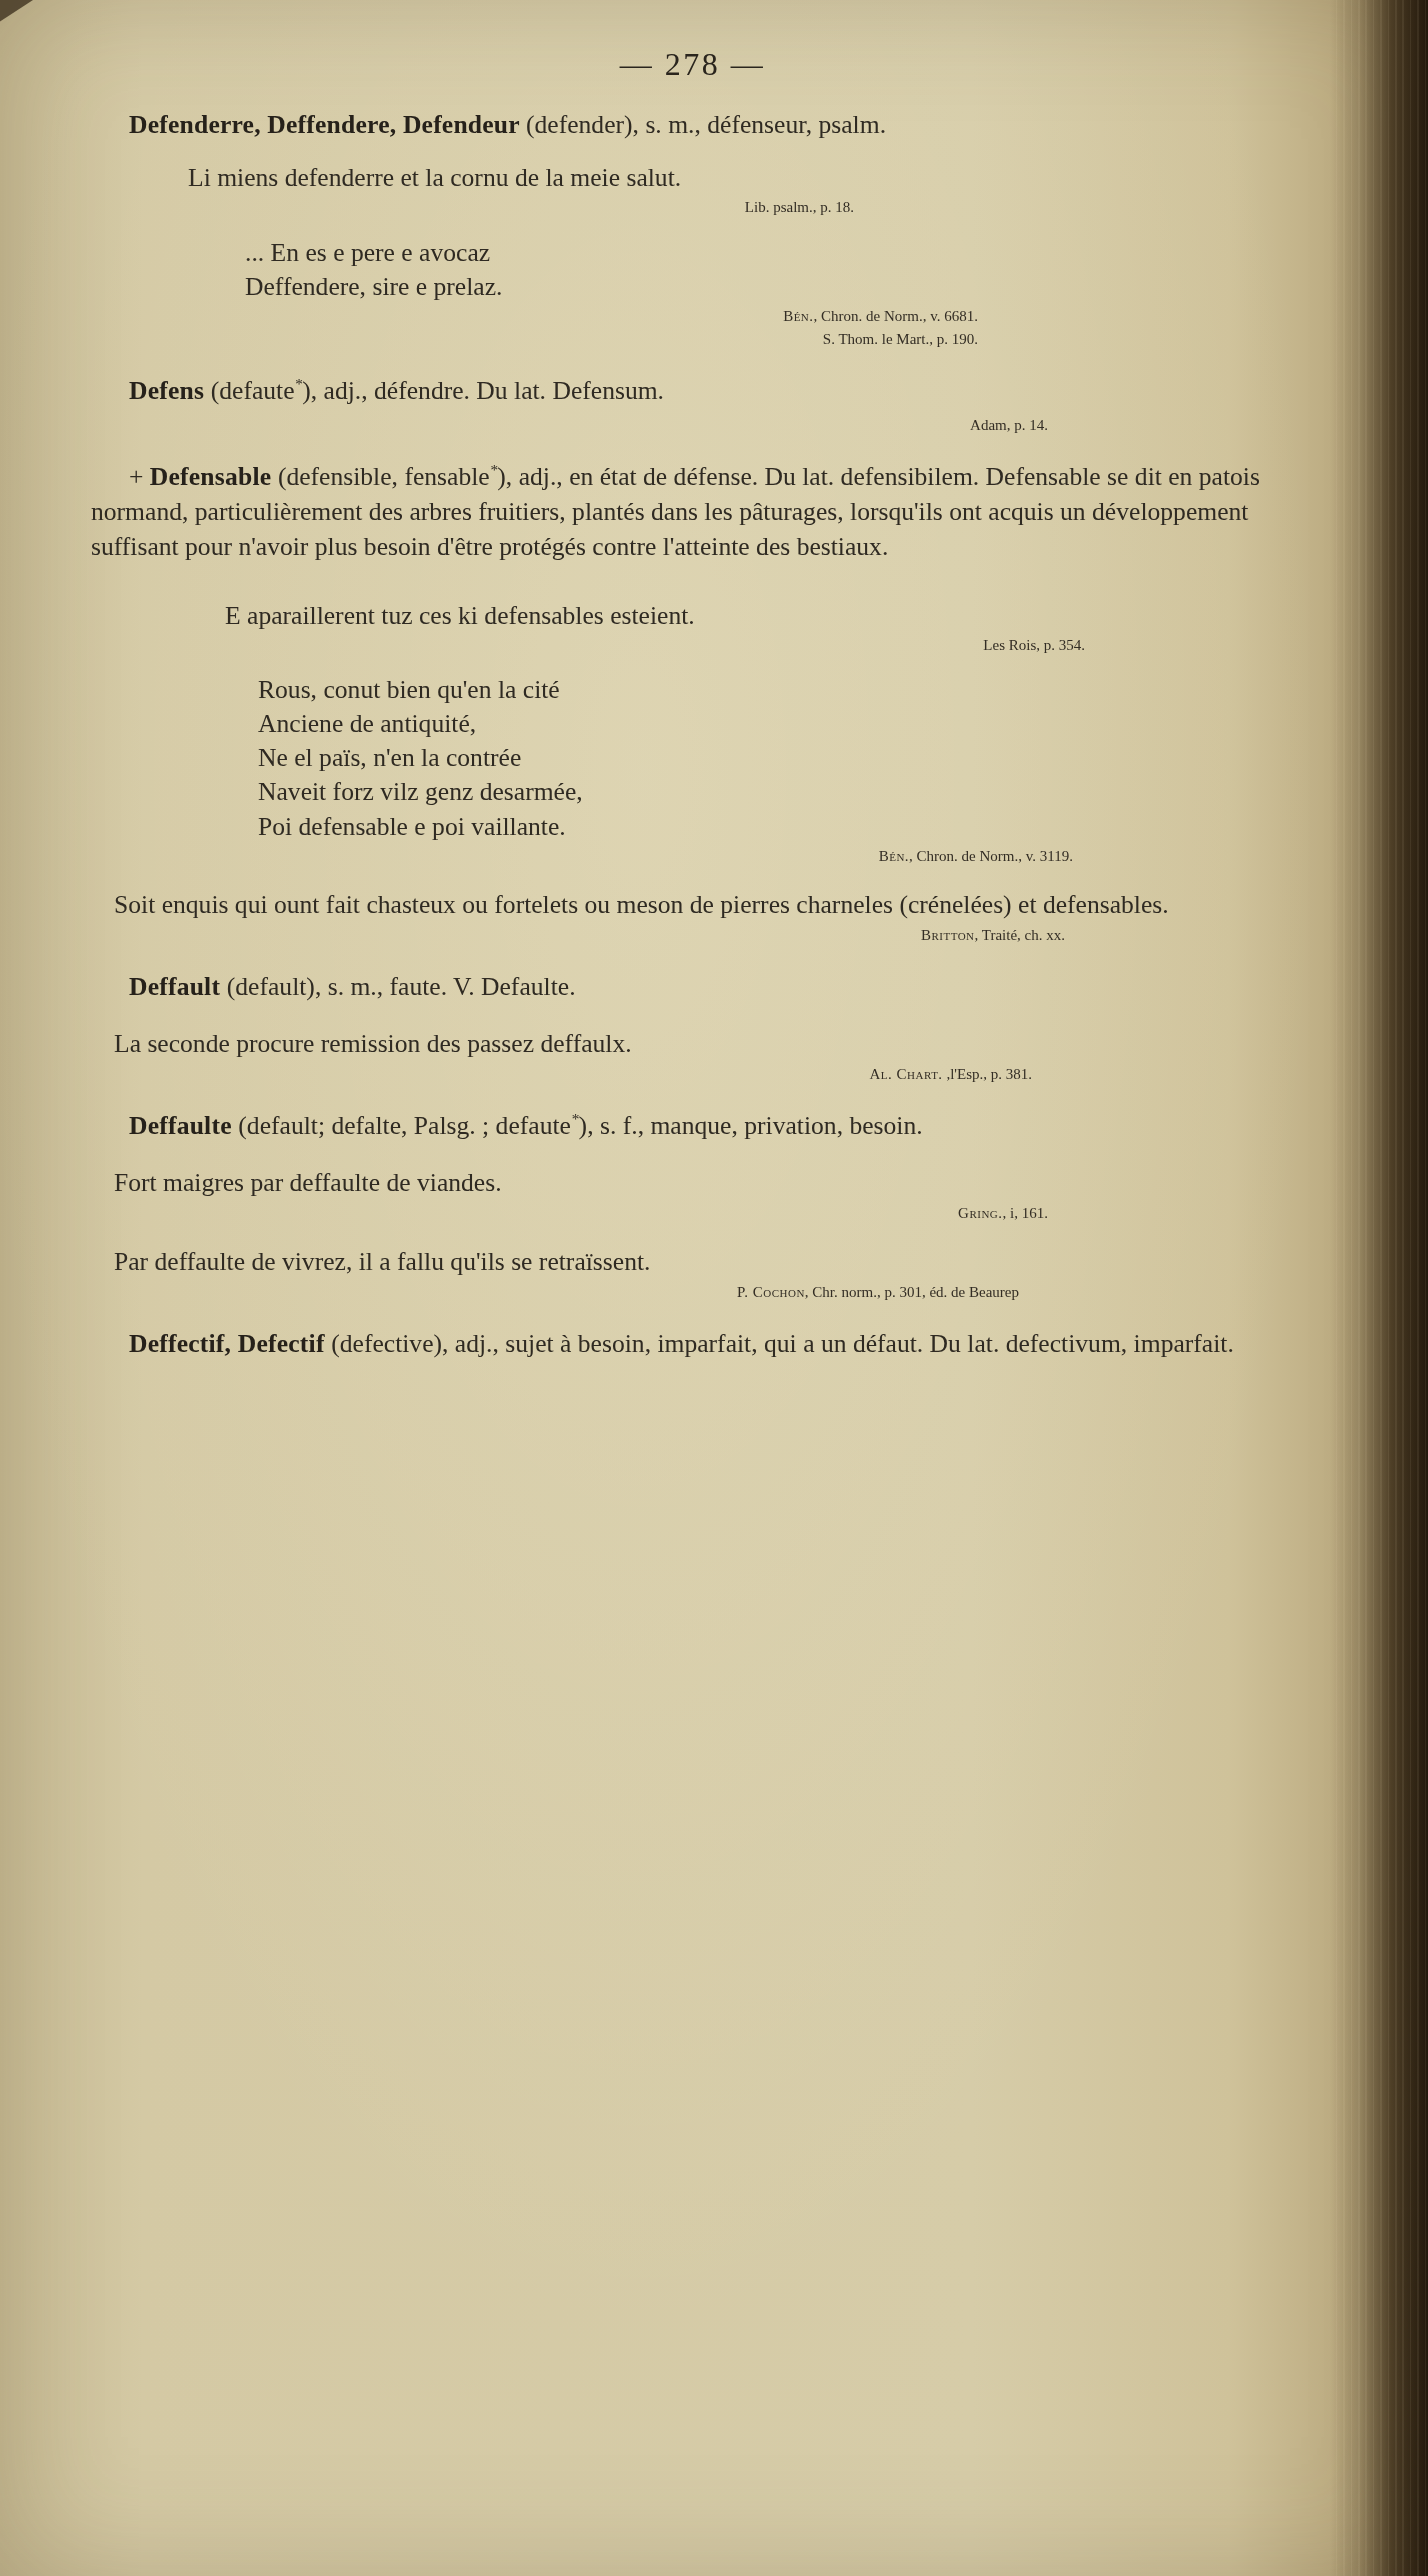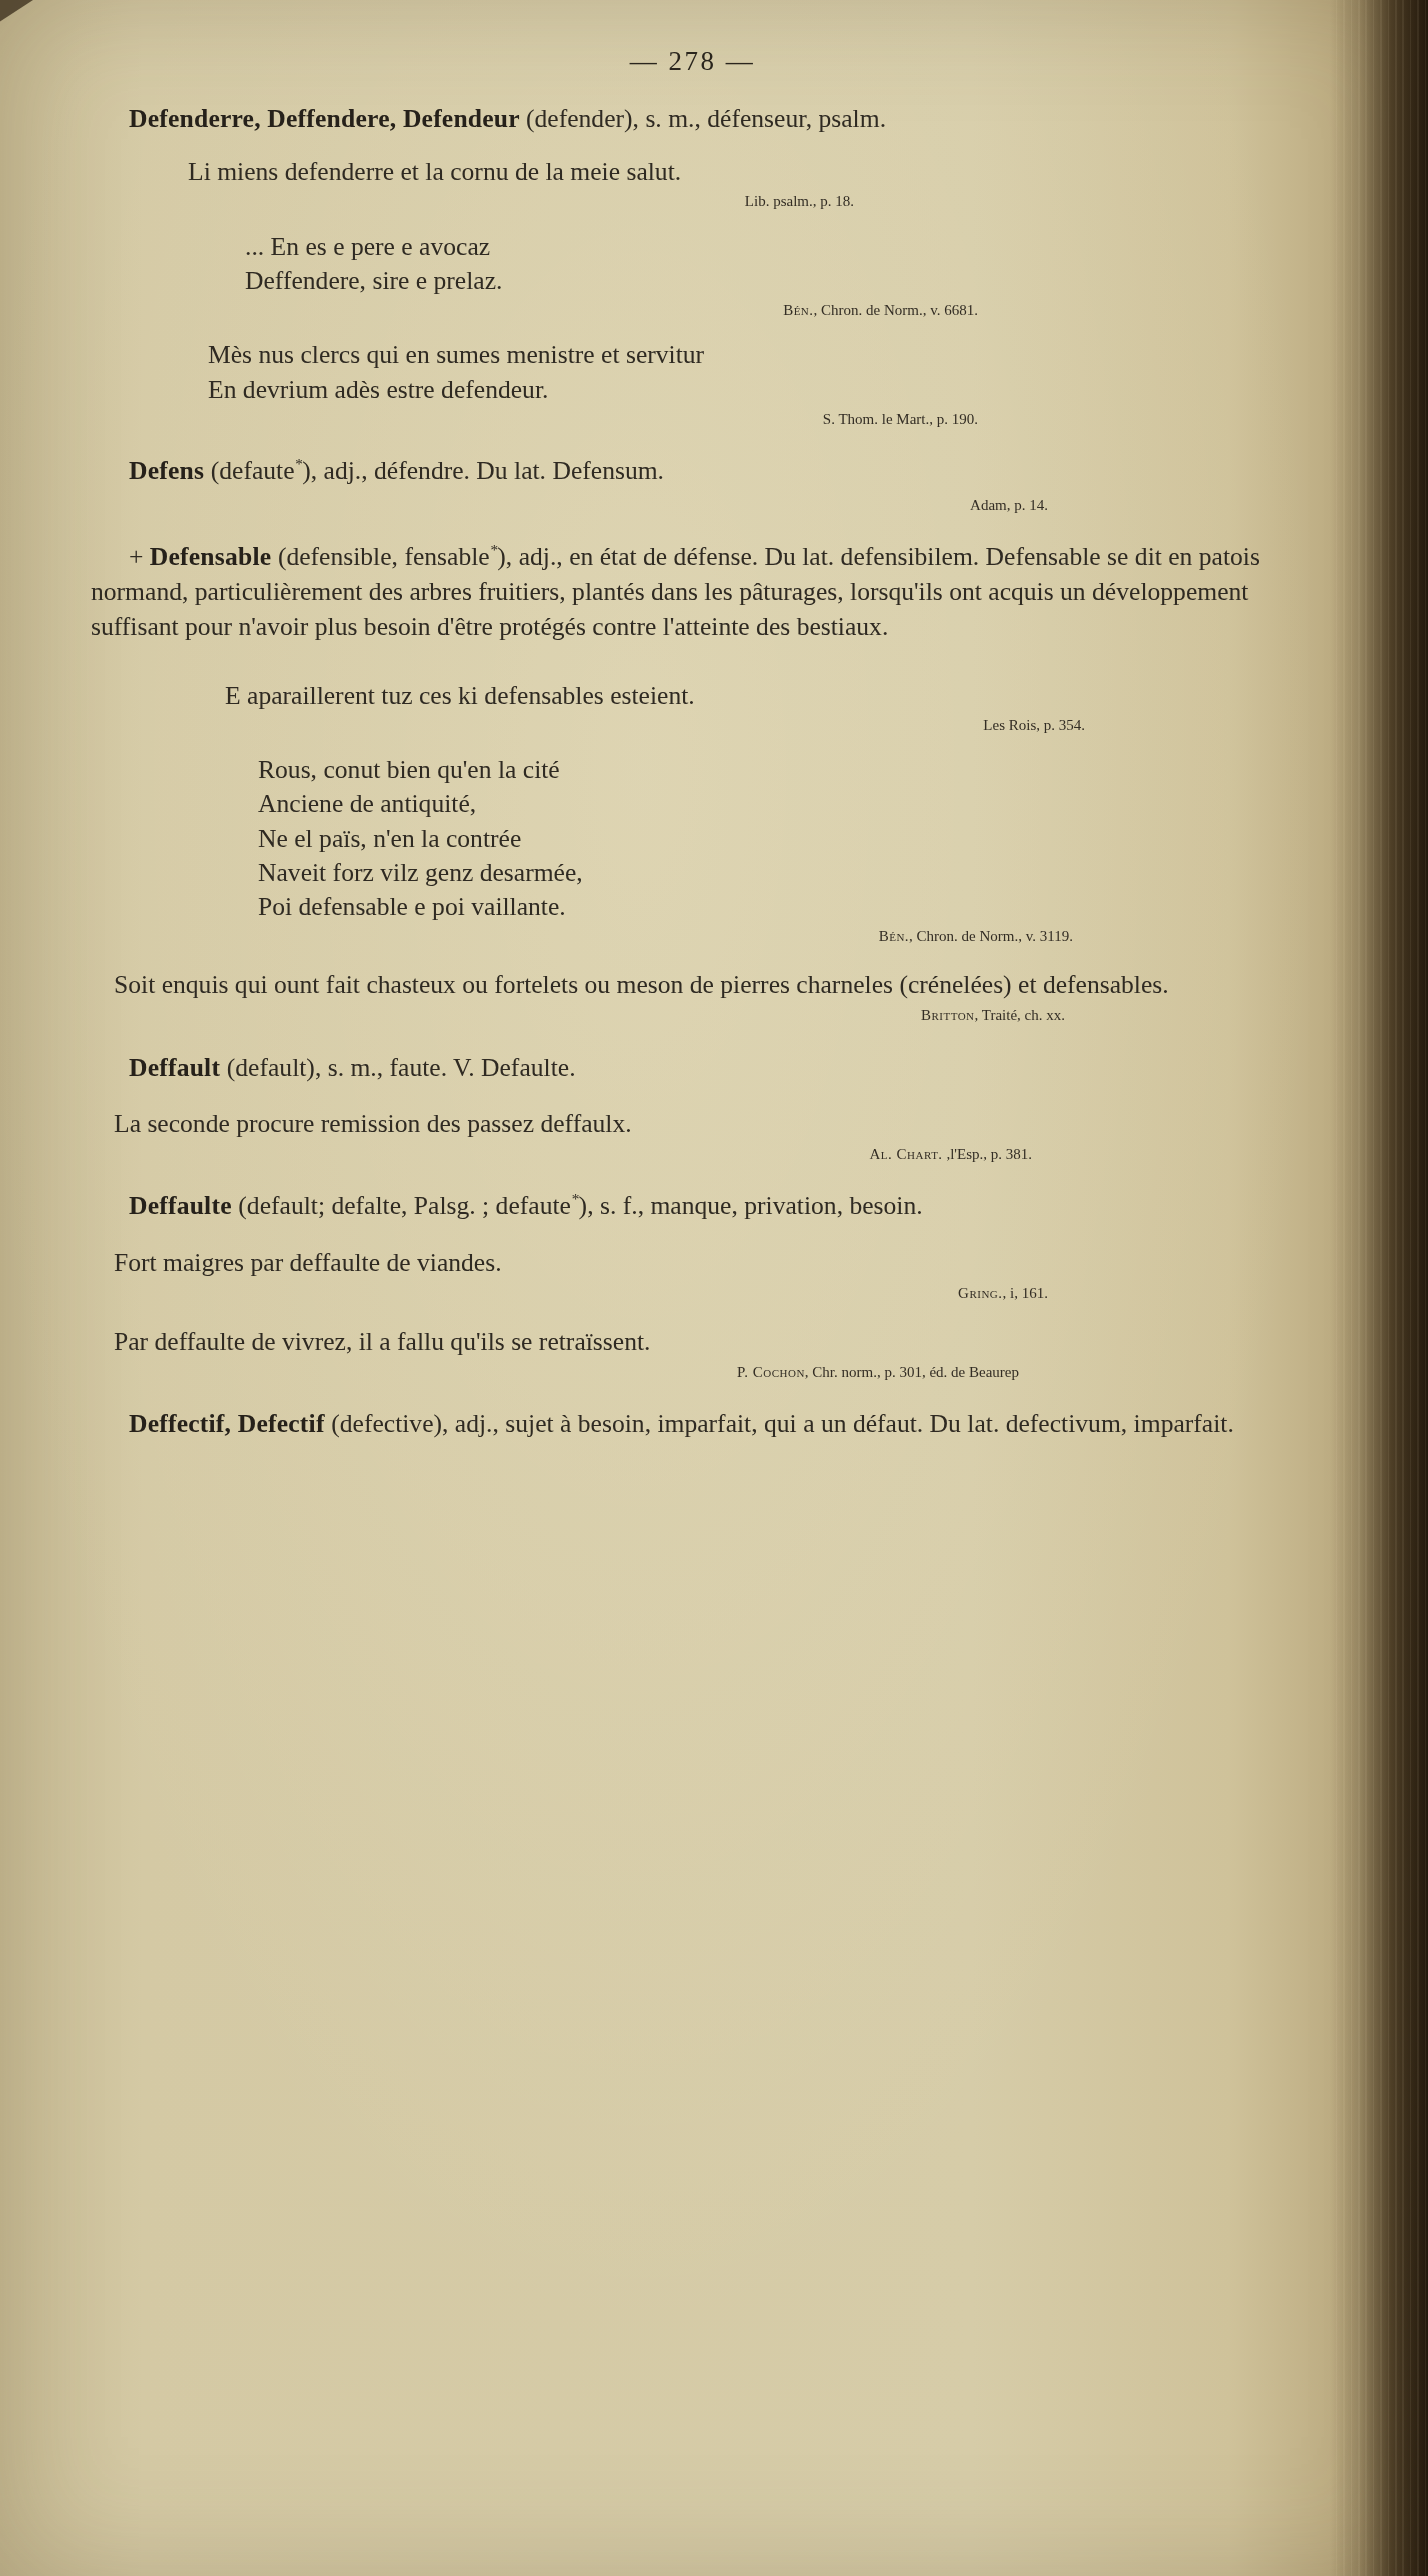--- a/index.html
+++ b/index.html
@@ -36,21 +36,21 @@
     clip-path: polygon(0 0, 100% 0, 0 100%);
     opacity: 0.85;
   }
 
   .content {
     position: absolute; left: 91px; top: 46px; width: 1203px;
   }
 
   .page-number {
     text-align: center;
-    font-size: 27px;
+    font-size: 32px;
     letter-spacing: 2.5px;
     color: #2a251d;
     margin-bottom: 18px;
   }
 
   .blk { font-size: 25.6px; line-height: 1.36; }
 
   .entry { margin: 25px 0 6.6px; text-indent: 38px; }
   .quote { margin: 21.5px 0 1.7px; text-indent: 23px; }
   .verse { margin: 18px 0 1.7px; }
@@ -82,24 +82,20 @@
         <div class="blk entry"><span class="seg-b">Defenderre, Deffendere, Defendeur </span><span class="seg-n">(</span><span class="seg-i">defender</span><span class="seg-n">), </span><span class="seg-i">s. m.</span><span class="seg-n">, défenseur, psalm.</span></div>
         <div class="blk verse" style="margin-left: 97px;">
           <div class="verse-line">Li miens defenderre et la cornu de la meie salut.</div>
         </div>
         <div class="blk cite" style="margin-right: 440px;"><span class="seg-i">Lib. psalm.</span><span class="seg-n">, p. 18.</span></div>
         <div class="blk verse" style="margin-left: 154px;">
           <div class="verse-line">... En es e pere e avocaz</div>
           <div class="verse-line">Deffendere, sire e prelaz.</div>
         </div>
         <div class="blk cite" style="margin-right: 316px;"><span class="seg-sc">Bén.</span><span class="seg-n">, </span><span class="seg-i">Chron. de Norm.</span><span class="seg-n">, v. 6681.</span></div>
-        <div class="blk verse" style="margin-left: 117px;">
-          <div class="verse-line">Mès nus clercs qui en sumes menistre et servitur</div>
-          <div class="verse-line">En devrium adès estre defendeur.</div>
-        </div>
         <div class="blk cite" style="margin-right: 316px;"><span class="seg-i">S. Thom. le Mart.</span><span class="seg-n">, p. 190.</span></div>
         <div class="blk entry"><span class="seg-b">Defens </span><span class="seg-n">(</span><span class="seg-i">defaute</span><span class="seg-su">*</span><span class="seg-n">), </span><span class="seg-i">adj.</span><span class="seg-n">, défendre. Du lat. </span><span class="seg-i">Defensum.</span></div>
         <div class="blk cite" style="margin-right: 246px;"><span class="seg-i">Adam</span><span class="seg-n">, p. 14.</span></div>
         <div class="blk entry"><span class="seg-n">+ </span><span class="seg-b">Defensable </span><span class="seg-n">(</span><span class="seg-i">defensible, fensable</span><span class="seg-su">*</span><span class="seg-n">), </span><span class="seg-i">adj.</span><span class="seg-n">, en état de défense. Du lat. </span><span class="seg-i">defensibilem. Defensable</span><span class="seg-n"> se dit en patois normand, particulièrement des arbres fruitiers, plantés dans les pâturages, lorsqu'ils ont acquis un développement suffisant pour n'avoir plus besoin d'être protégés contre l'atteinte des bestiaux.</span></div>
         <div class="blk verse" style="margin-left: 134px; margin-top: 34px;">
           <div class="verse-line">E aparaillerent tuz ces ki defensables esteient.</div>
         </div>
         <div class="blk cite" style="margin-right: 209px;"><span class="seg-i">Les Rois</span><span class="seg-n">, p. 354.</span></div>
         <div class="blk verse" style="margin-left: 167px;">
           <div class="verse-line">Rous, conut bien qu'en la cité</div>

